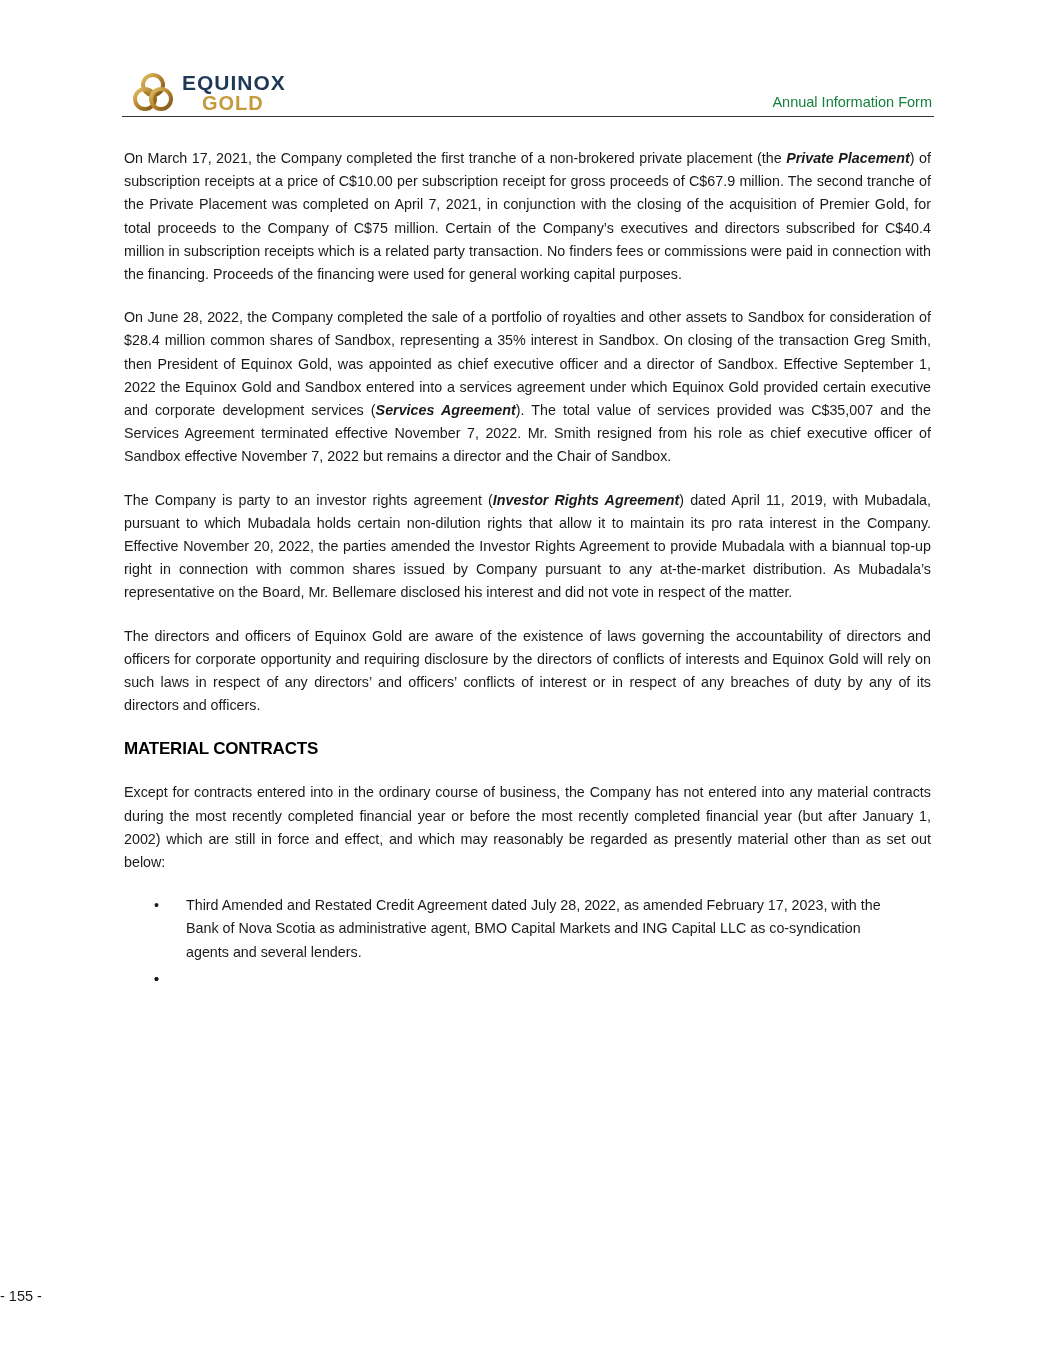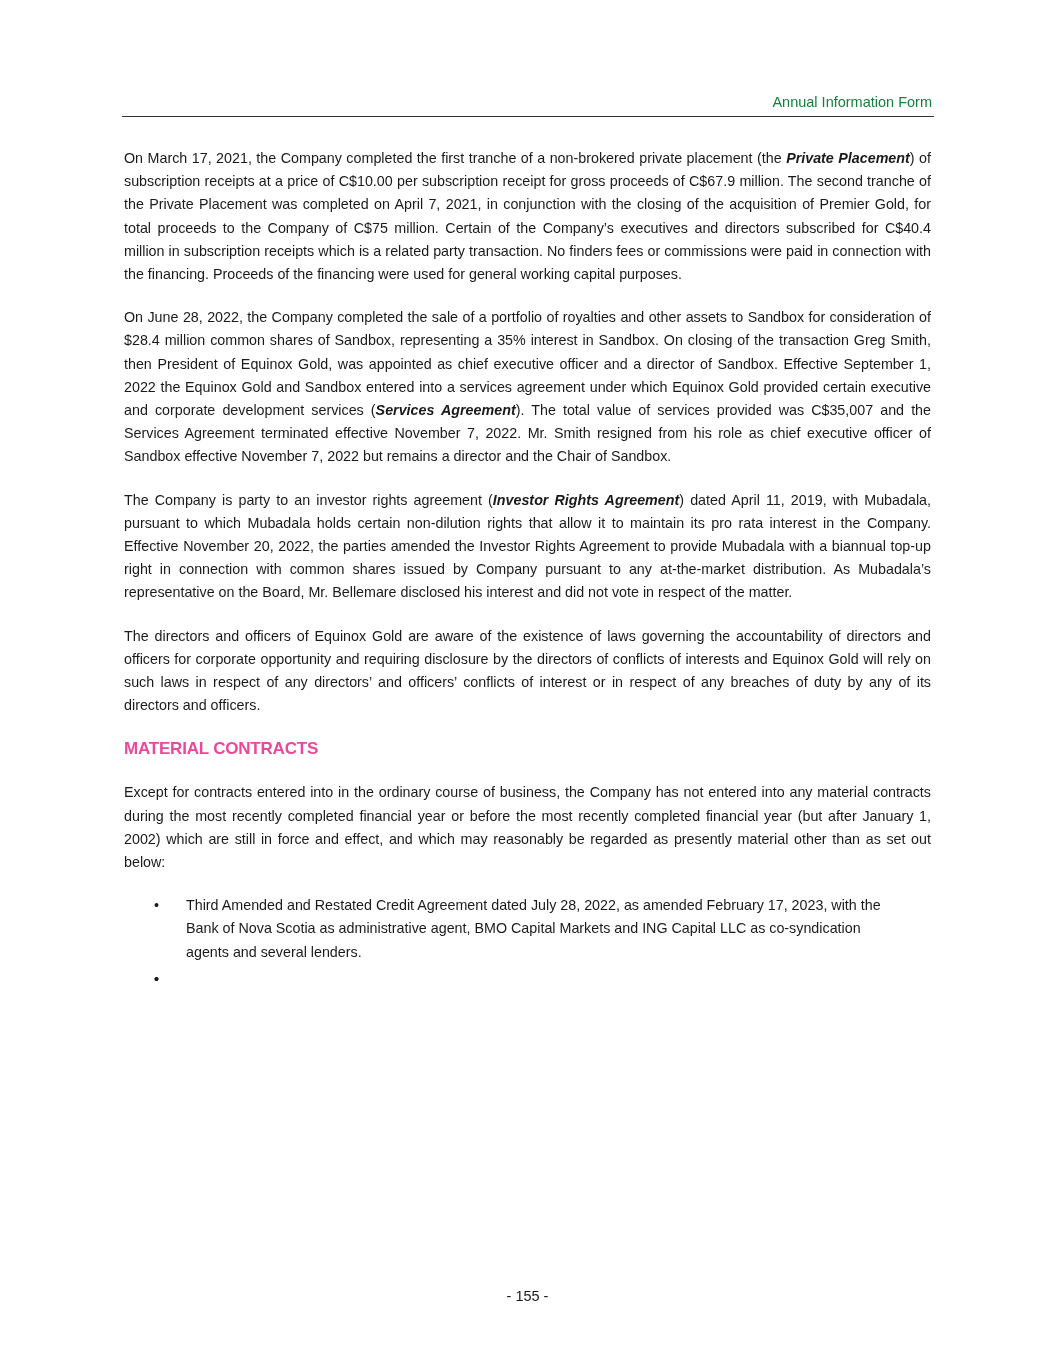--- a/index.html
+++ b/index.html
@@ -7,30 +7,46 @@
          font-family:"Liberation Sans", sans-serif; color:#1a1a1a; }
   .header { position:absolute; left:122px; top:68px; width:812px; height:48px; border-bottom:1px solid #333; }
   .logo { position:absolute; left:10px; top:2px; width:170px; height:44px; }
   .logo-mark { position:absolute; left:0; top:2px; width:42px; height:42px; }
   .logo-text1 { position:absolute; left:50px; top:2px; font-size:21px; font-weight:bold; letter-spacing:1px; color:#1f3a57; line-height:22px; }
   .logo-text2 { position:absolute; left:70px; top:22px; font-size:20px; font-weight:bold; letter-spacing:1px; color:#c49a3c; line-height:22px; }
   .doc-title { position:absolute; right:2px; top:26px; font-size:14.5px; color:#15803d; }
   .content { position:absolute; left:124px; top:147px; width:807px; font-size:14.3px; line-height:23.2px; }
   p { margin:0 0 20px 0; text-align:justify; }
   .bi { font-weight:bold; font-style:italic; }
-  h2 { margin:0 0 20px 0; font-size:17px; font-weight:bold; color:#ec4899; letter-spacing:-0.2px; line-height:24px; }
+  h2 { margin:0 0 20px 0; font-size:17px; font-weight:bold; color:#000000; letter-spacing:-0.2px; line-height:24px; }
   ul { margin:0; padding:0; list-style:none; }
   li { position:relative; padding-left:62px; margin-bottom:4px; width:708px; text-align:left; }
   .bullet { position:absolute; left:30px; top:0; }
-  .page-num { position:absolute; left:0; width:1055px; top:1288px; text-align:center; font-size:14.5px; }
+  .page-num { position:absolute; left:0; width:1055px; top:1288px; font-size:14.5px; }
 </style>
 </head>
 <body>
 
 <div class="header">
+  <div class="logo">
+    <svg class="logo-mark" viewBox="0 0 42 42">
+      <defs>
+        <linearGradient id="g1" x1="0" y1="0" x2="1" y2="1">
+          <stop offset="0" stop-color="#e2bf6a"></stop>
+          <stop offset="0.5" stop-color="#b4842c"></stop>
+          <stop offset="1" stop-color="#7a5418"></stop>
+        </linearGradient>
+      </defs>
+      <circle cx="21" cy="13" r="10" fill="none" stroke="url(#g1)" stroke-width="4"></circle>
+      <circle cx="13" cy="27" r="10" fill="none" stroke="url(#g1)" stroke-width="4"></circle>
+      <circle cx="29" cy="27" r="10" fill="none" stroke="url(#g1)" stroke-width="4"></circle>
+    </svg>
+    <div class="logo-text1">EQUINOX</div>
+    <div class="logo-text2">GOLD</div>
+  </div>
   <div class="doc-title">Annual Information Form</div>
 </div>
 
 <div class="content">
 
   <p><span>On March 17, 2021, the Company completed the first tranche of a non-brokered private placement (the </span><span class="bi">Private Placement</span><span>) of subscription receipts at a price of C$10.00 per subscription receipt for gross proceeds of C$67.9 million. The second tranche of the Private Placement was completed on April 7, 2021, in conjunction with the closing of the acquisition of Premier Gold, for total proceeds to the Company of C$75 million. Certain of the Company’s executives and directors subscribed for C$40.4 million in subscription receipts which is a related party transaction. No finders fees or commissions were paid in connection with the financing. Proceeds of the financing were used for general working capital purposes.</span></p>
 
   <p><span>On June 28, 2022, the Company completed the sale of a portfolio of royalties and other assets to Sandbox for consideration of $28.4 million common shares of Sandbox, representing a 35% interest in Sandbox. On closing of the transaction Greg Smith, then President of Equinox Gold, was appointed as chief executive officer and a director of Sandbox. Effective September 1, 2022 the Equinox Gold and Sandbox entered into a services agreement under which Equinox Gold provided certain executive and corporate development services (</span><span class="bi">Services Agreement</span><span>). The total value of services provided was C$35,007 and the Services Agreement terminated effective November 7, 2022. Mr. Smith resigned from his role as chief executive officer of Sandbox effective November 7, 2022 but remains a director and the Chair of Sandbox.</span></p>
 
   <p><span>The Company is party to an investor rights agreement (</span><span class="bi">Investor Rights Agreement</span><span>) dated April 11, 2019, with Mubadala, pursuant to which Mubadala holds certain non-dilution rights that allow it to maintain its pro rata interest in the Company. Effective November 20, 2022, the parties amended the Investor Rights Agreement to provide Mubadala with a biannual top-up right in connection with common shares issued by Company pursuant to any at-the-market distribution. As Mubadala’s representative on the Board, Mr. Bellemare disclosed his interest and did not vote in respect of the matter.</span></p>

